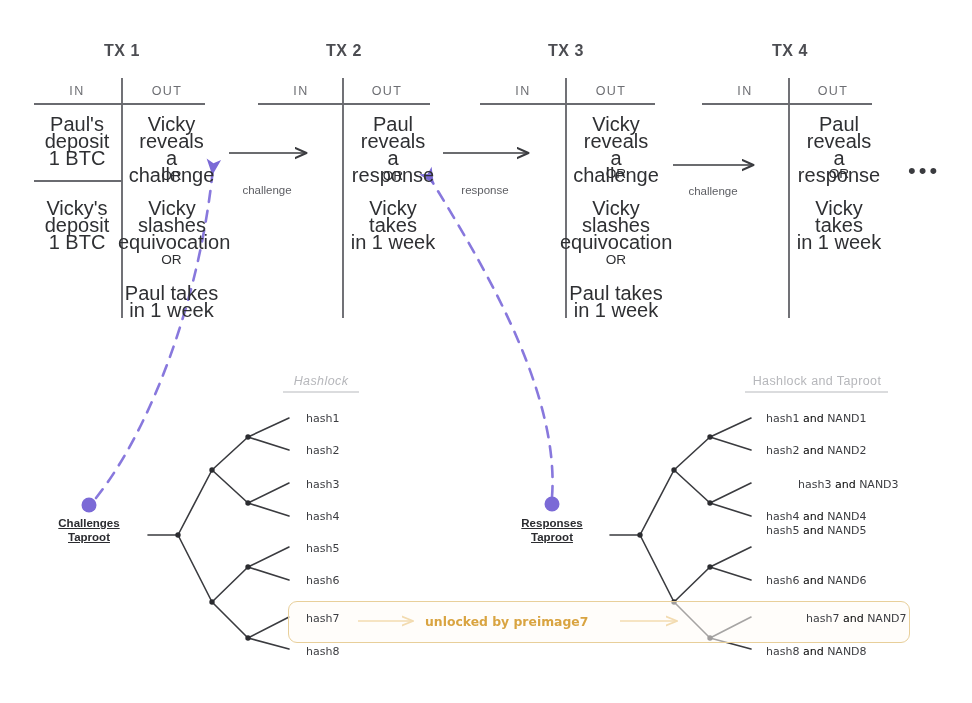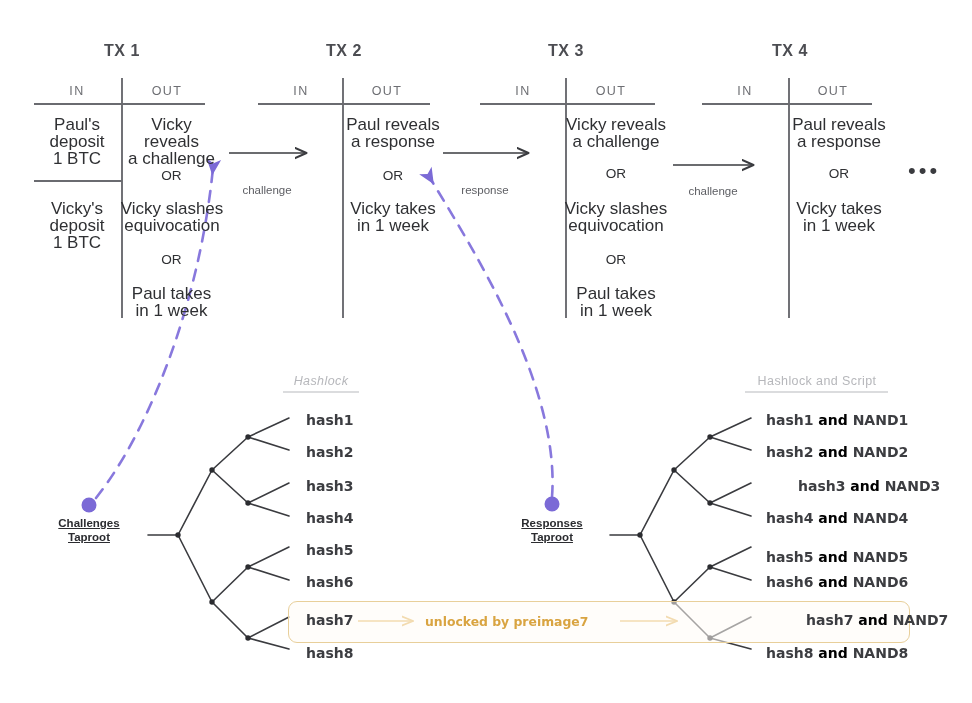--- a/index.html
+++ b/index.html
@@ -14,21 +14,21 @@
   
   .tx-title{
     position:absolute;text-align:center;font-size:16px;font-weight:700;
     letter-spacing:.6px;color:#4c4d52;
   }
   .col-head{
     position:absolute;text-align:center;font-size:12.5px;letter-spacing:1.4px;
     color:#6d6e73;font-weight:400;
   }
   .cell{
-    position:absolute;text-align:center;font-size:17px;line-height:17px;
+    position:absolute;text-align:center;font-size:20px;line-height:17px;
     color:#2f3033;
   }
   .or{
     position:absolute;text-align:center;font-size:13.6px;color:#2f3033;
   }
   .flowlabel{
     position:absolute;text-align:center;font-size:11.5px;color:#5d5e63;margin-top:24px;
   }
   .ellipsis{
     position:absolute;font-size:22px;letter-spacing:3px;color:#3a3b3f;line-height:1;
@@ -37,23 +37,22 @@
   
   .tree-head{
     position:absolute;text-align:center;font-size:12.5px;color:#b6b7bb;
     letter-spacing:.4px;
   }
   .root-label{
     position:absolute;text-align:center;font-size:11.5px;font-weight:700;
     line-height:14px;color:#2b2c30;text-decoration:underline;
   }
   .leaf{
-    position:absolute;font-size:14px;color:#3c3d41;white-space:nowrap;
+    position:absolute;font-size:11px;color:#3c3d41;white-space:nowrap;
     font-family:"DejaVu Sans",sans-serif;
-    font-weight:bold;
   }
   .leaf .sep{color:#000000;}
   .highlight-text{
     position:absolute;font-size:12.4px;font-weight:700;color:#d9a441;
     white-space:nowrap;font-family:"DejaVu Sans",sans-serif;
   }
   .hl-box{
     position:absolute;border:1.4px solid #e8cf9a;border-radius:9px;
     background:rgba(255,252,245,0.55);
   }
@@ -215,21 +214,21 @@
   <div class="cell" style="left:790px;top:200px;width:98px;white-space:pre-line;">Vicky takes
 in 1 week</div>
 
   <div class="flowlabel" style="left:222px;top:160px;width:90px;">challenge</div>
   <div class="flowlabel" style="left:440px;top:160px;width:90px;">response</div>
   <div class="flowlabel" style="left:668px;top:161px;width:90px;">challenge</div>
 
   <div class="ellipsis" style="left:908px;top:160px;">•••</div>
 
   <div class="tree-head" style="left:281px;top:374px;width:80px;font-style:italic;">Hashlock</div>
-  <div class="tree-head" style="left:745px;top:374px;width:144px;">Hashlock and Script</div>
+  <div class="tree-head" style="left:745px;top:374px;width:144px;">Hashlock and Taproot</div>
 
   <div class="root-label" style="left:39px;top:516px;width:100px;">
     <div>Challenges</div>
     <div>Taproot</div>
   </div>
   <div class="root-label" style="left:502px;top:516px;width:100px;">
     <div>Responses</div>
     <div>Taproot</div>
   </div>
 
@@ -258,21 +257,21 @@
   <div class="leaf" style="left:766px;top:478px;margin-left:32px;">
     <span>hash3</span>
     <span class="sep">and</span>
     <span>NAND3</span>
   </div>
   <div class="leaf" style="left:766px;top:510px;">
     <span>hash4</span>
     <span class="sep">and</span>
     <span>NAND4</span>
   </div>
-  <div class="leaf" style="left:766px;top:549px;">
+  <div class="leaf" style="left:766px;top:524px;">
     <span>hash5</span>
     <span class="sep">and</span>
     <span>NAND5</span>
   </div>
   <div class="leaf" style="left:766px;top:574px;">
     <span>hash6</span>
     <span class="sep">and</span>
     <span>NAND6</span>
   </div>
   <div class="leaf" style="left:806px;top:612px;">

